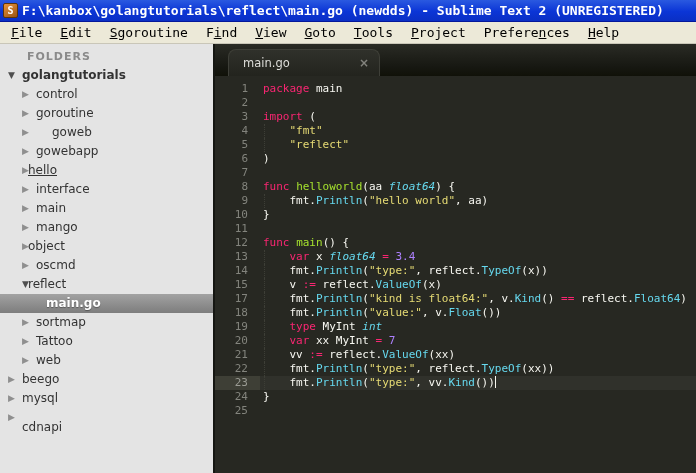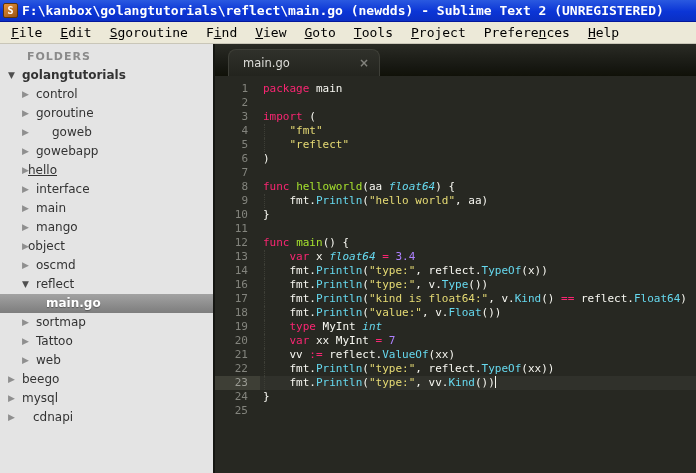--- a/index.html
+++ b/index.html
@@ -168,21 +168,21 @@
         <div class="tree-row">
           <span class="arrow right" style="left: 22px;">▶</span>
           <span class="lbl" style="left: 28px;">object</span>
         </div>
         <div class="tree-row">
           <span class="arrow right" style="left: 22px;">▶</span>
           <span class="lbl" style="left: 36px;">oscmd</span>
         </div>
         <div class="tree-row">
           <span class="arrow down" style="left: 22px;">▼</span>
-          <span class="lbl" style="left: 36px;">reflect</span>
+          <span class="lbl" style="left: 28px;">reflect</span>
         </div>
         <div class="tree-row selected">
           <span class="lbl" style="left: 46px;">main.go</span>
         </div>
         <div class="tree-row">
           <span class="arrow right" style="left: 22px;">▶</span>
           <span class="lbl" style="left: 36px; text-align: right;">sortmap</span>
         </div>
         <div class="tree-row">
           <span class="arrow right" style="left: 22px;">▶</span>
@@ -195,21 +195,21 @@
         <div class="tree-row">
           <span class="arrow right" style="left: 8px;">▶</span>
           <span class="lbl" style="left: 22px;">beego</span>
         </div>
         <div class="tree-row">
           <span class="arrow right" style="left: 8px;">▶</span>
           <span class="lbl" style="left: 22px;">mysql</span>
         </div>
         <div class="tree-row">
           <span class="arrow right" style="left: 8px;">▶</span>
-          <span class="lbl" style="left: 33px;">cdnapi</span>
+          <span class="lbl" style="left: 22px; margin-top: 10px;">cdnapi</span>
         </div>
       </div>
   </div>
 
   <div class="editor">
     <div class="tabbar">
       <div class="tab">
         <span class="tab-label">main.go</span>
         <span class="tab-close">×</span>
       </div>
@@ -222,21 +222,21 @@
         <div class="code-line ind"><span class="gutter">5</span><span class="line-text"><span class="tk-p">    </span><span class="tk-s">"reflect"</span></span></div>
         <div class="code-line"><span class="gutter">6</span><span class="line-text"><span class="tk-p">)</span></span></div>
         <div class="code-line"><span class="gutter">7</span><span class="line-text"></span></div>
         <div class="code-line"><span class="gutter">8</span><span class="line-text"><span class="tk-k">func</span><span class="tk-p"> </span><span class="tk-f">helloworld</span><span class="tk-p">(aa </span><span class="tk-t">float64</span><span class="tk-p">) {</span></span></div>
         <div class="code-line ind"><span class="gutter">9</span><span class="line-text"><span class="tk-p">    fmt.</span><span class="tk-c">Println</span><span class="tk-p">(</span><span class="tk-s">"hello world"</span><span class="tk-p">, aa)</span></span></div>
         <div class="code-line"><span class="gutter">10</span><span class="line-text"><span class="tk-p">}</span></span></div>
         <div class="code-line"><span class="gutter">11</span><span class="line-text"></span></div>
         <div class="code-line"><span class="gutter">12</span><span class="line-text"><span class="tk-k">func</span><span class="tk-p"> </span><span class="tk-f">main</span><span class="tk-p">() {</span></span></div>
         <div class="code-line ind"><span class="gutter">13</span><span class="line-text"><span class="tk-p">    </span><span class="tk-k">var</span><span class="tk-p"> x </span><span class="tk-t">float64</span><span class="tk-p"> </span><span class="tk-k">=</span><span class="tk-p"> </span><span class="tk-n">3.4</span></span></div>
         <div class="code-line ind"><span class="gutter">14</span><span class="line-text"><span class="tk-p">    fmt.</span><span class="tk-c">Println</span><span class="tk-p">(</span><span class="tk-s">"type:"</span><span class="tk-p">, reflect.</span><span class="tk-c">TypeOf</span><span class="tk-p">(x))</span></span></div>
-        <div class="code-line ind"><span class="gutter">16</span><span class="line-text"><span class="tk-p">    fmt.</span><span class="tk-c">Println</span><span class="tk-p">(</span><span class="tk-s">"type:"</span><span class="tk-p">, v.</span><span class="tk-c">Type</span><span class="tk-p">())</span></span></div>
+        <div class="code-line ind"><span class="gutter">15</span><span class="line-text"><span class="tk-p">    v </span><span class="tk-k">:=</span><span class="tk-p"> reflect.</span><span class="tk-c">ValueOf</span><span class="tk-p">(x)</span></span></div>
         <div class="code-line ind"><span class="gutter">17</span><span class="line-text"><span class="tk-p">    fmt.</span><span class="tk-c">Println</span><span class="tk-p">(</span><span class="tk-s">"kind is float64:"</span><span class="tk-p">, v.</span><span class="tk-c">Kind</span><span class="tk-p">() </span><span class="tk-k">==</span><span class="tk-p"> reflect.</span><span class="tk-c">Float64</span><span class="tk-p">)</span></span></div>
         <div class="code-line ind"><span class="gutter">18</span><span class="line-text"><span class="tk-p">    fmt.</span><span class="tk-c">Println</span><span class="tk-p">(</span><span class="tk-s">"value:"</span><span class="tk-p">, v.</span><span class="tk-c">Float</span><span class="tk-p">())</span></span></div>
         <div class="code-line ind"><span class="gutter">19</span><span class="line-text"><span class="tk-p">    </span><span class="tk-k">type</span><span class="tk-p"> MyInt </span><span class="tk-t">int</span></span></div>
         <div class="code-line ind"><span class="gutter">20</span><span class="line-text"><span class="tk-p">    </span><span class="tk-k">var</span><span class="tk-p"> xx MyInt </span><span class="tk-k">=</span><span class="tk-p"> </span><span class="tk-n">7</span></span></div>
         <div class="code-line ind"><span class="gutter">21</span><span class="line-text"><span class="tk-p">    vv </span><span class="tk-k">:=</span><span class="tk-p"> reflect.</span><span class="tk-c">ValueOf</span><span class="tk-p">(xx)</span></span></div>
         <div class="code-line ind"><span class="gutter">22</span><span class="line-text"><span class="tk-p">    fmt.</span><span class="tk-c">Println</span><span class="tk-p">(</span><span class="tk-s">"type:"</span><span class="tk-p">, reflect.</span><span class="tk-c">TypeOf</span><span class="tk-p">(xx))</span></span></div>
         <div class="code-line current ind"><span class="gutter">23</span><span class="line-text"><span class="tk-p">    fmt.</span><span class="tk-c">Println</span><span class="tk-p">(</span><span class="tk-s">"type:"</span><span class="tk-p">, vv.</span><span class="tk-c">Kind</span><span class="tk-p">())</span><span class="cursor"></span></span></div>
         <div class="code-line"><span class="gutter">24</span><span class="line-text"><span class="tk-p">}</span></span></div>
         <div class="code-line"><span class="gutter">25</span><span class="line-text"></span></div>
       </div>

